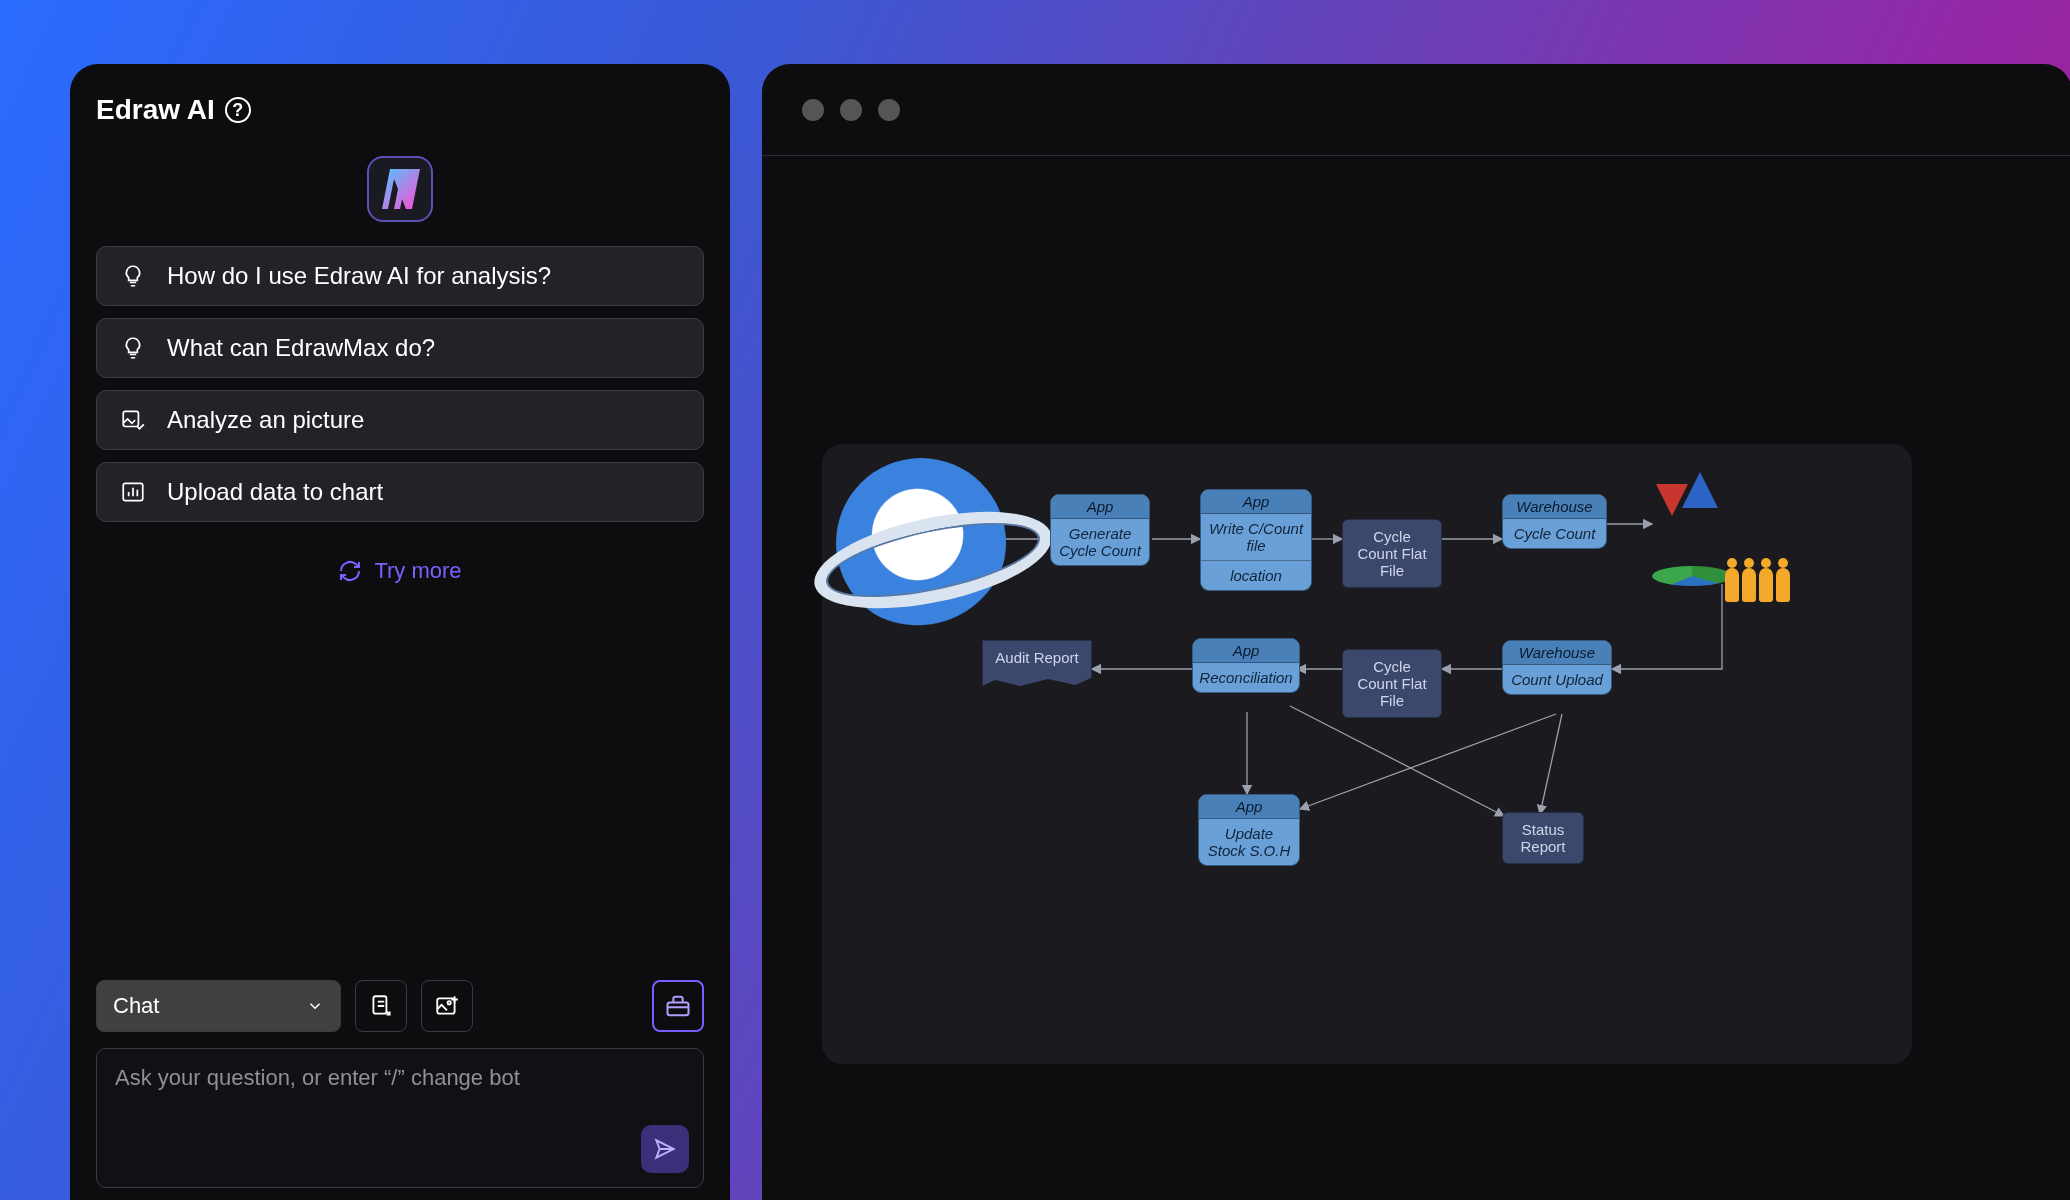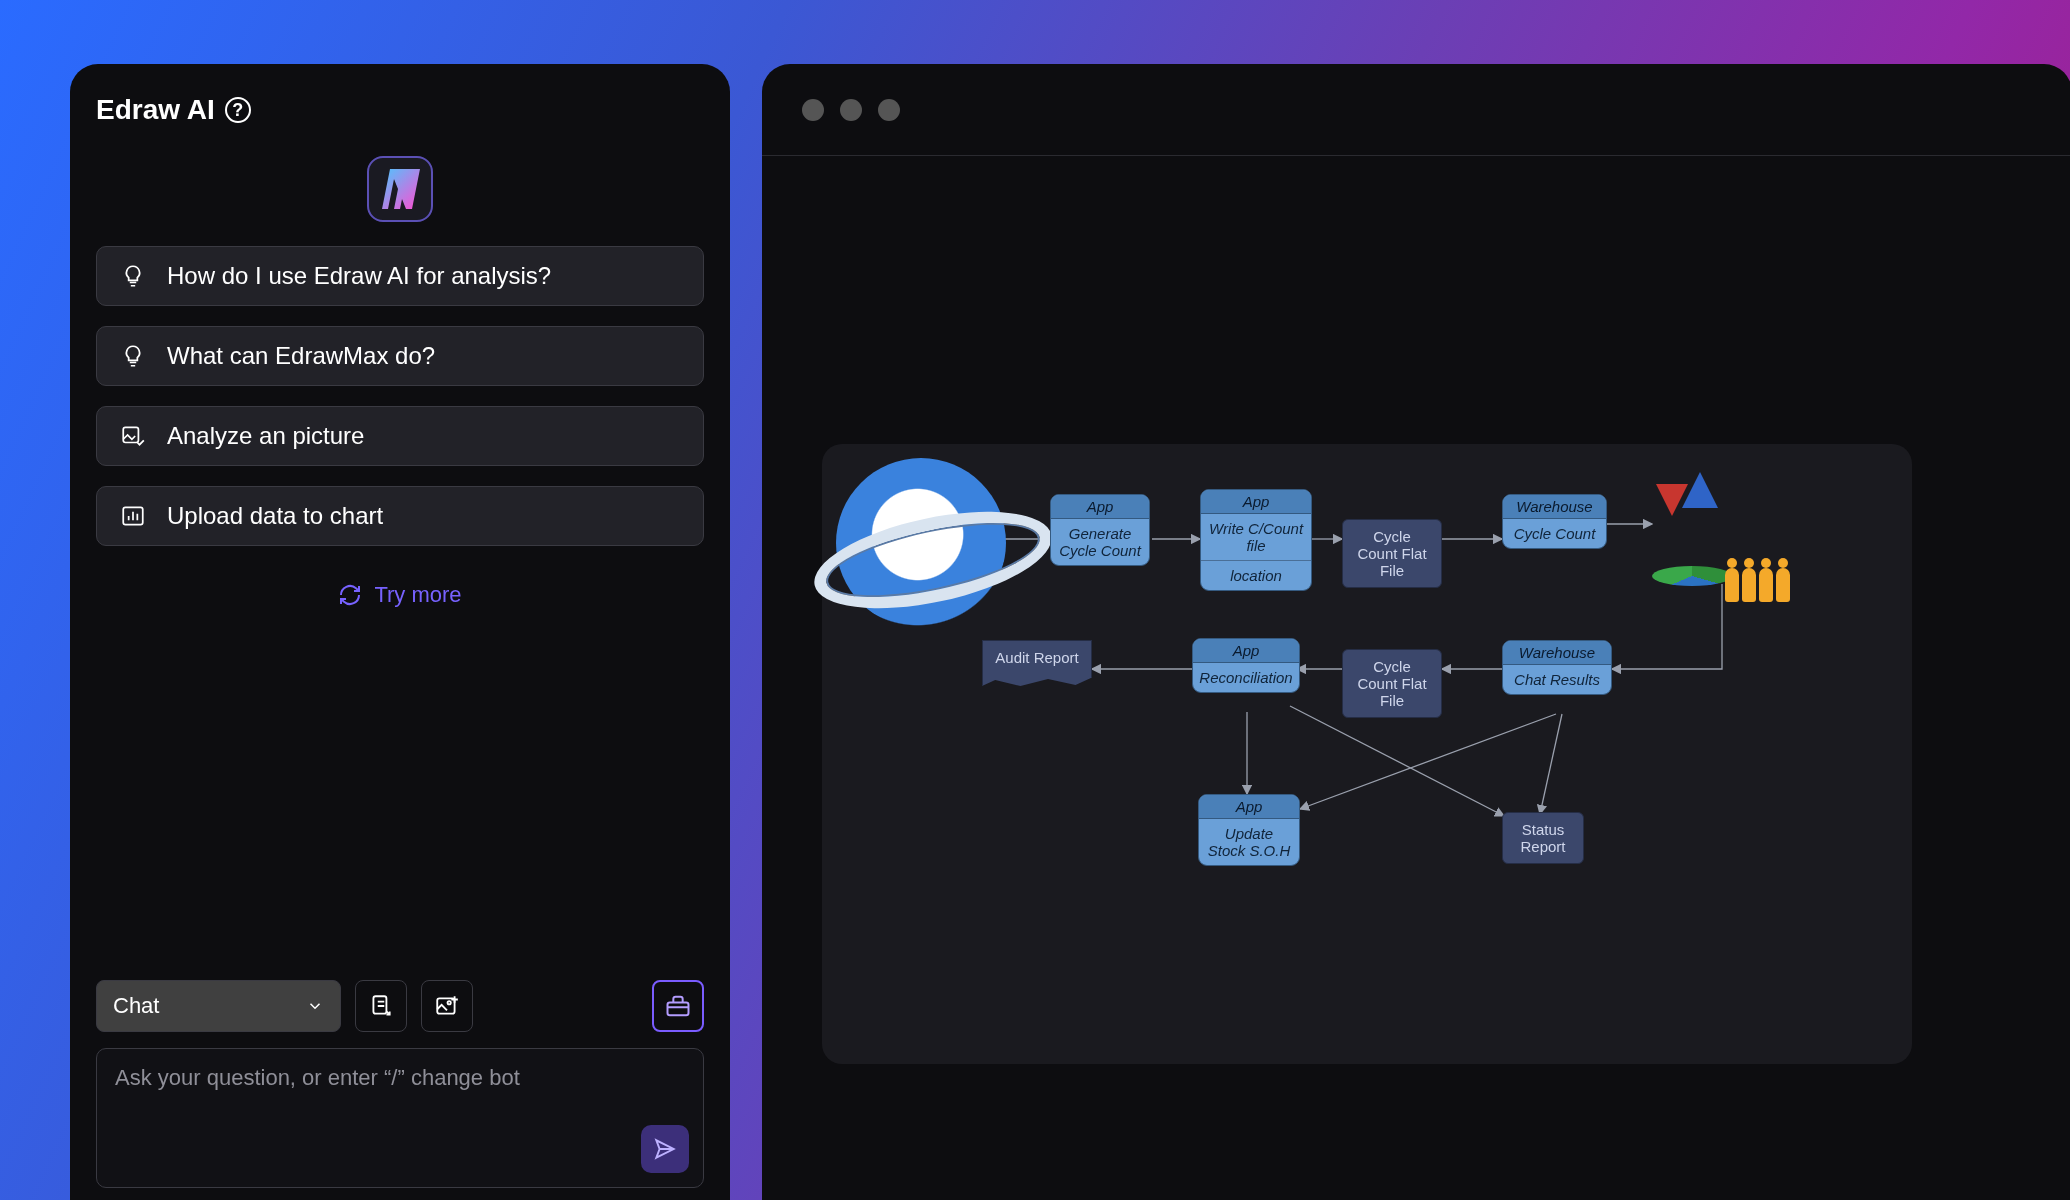--- a/index.html
+++ b/index.html
@@ -46,21 +46,21 @@
     border-radius: 16px;
     background: #1a1a22;
     border: 2px solid #5b50b5;
     display:flex; align-items:center; justify-content:center;
   }
   .app-logo {
     width: 40px; height: 40px;
     background: linear-gradient(135deg,#4ac8ff,#ff4dd2);
     clip-path: polygon(25% 0,40% 0,20% 100%,5% 100%,25% 0,55% 0,70% 0,50% 100%,35% 100%,55% 0,85% 0,100% 0,80% 100%,65% 100%);
   }
-  .suggestions { display:flex; flex-direction:column; gap:20px; }
+  .suggestions { display:flex; flex-direction:column; gap:12px; }
   .sug-btn {
     display:flex; align-items:center; gap:20px;
     background:#222228;
     border:1px solid #3a3a42;
     border-radius:10px;
     padding:15px 22px;
     font-size:24px;
     color:#fff;
     cursor:pointer;
   }
@@ -321,21 +321,21 @@
       <span>Cycle Count Flat File</span>
     </div>
 
     <div class="node blue-node" style="left:680px; top:50px; width:105px;">
       <div class="hdr">Warehouse</div>
       <div class="bod">Cycle Count</div>
     </div>
 
     <div class="node blue-node" style="left:680px; top:196px; width:110px;">
       <div class="hdr">Warehouse</div>
-      <div class="bod">Chat Results</div>
+      <div class="bod">Count Upload</div>
     </div>
 
     <div class="node navy-node" style="left:520px; top:205px; width:100px;">
       <span>Cycle Count Flat File</span>
     </div>
 
     <div class="node blue-node" style="left:370px; top:194px; width:108px;">
       <div class="hdr">App</div>
       <div class="bod">Reconciliation</div>
     </div>

